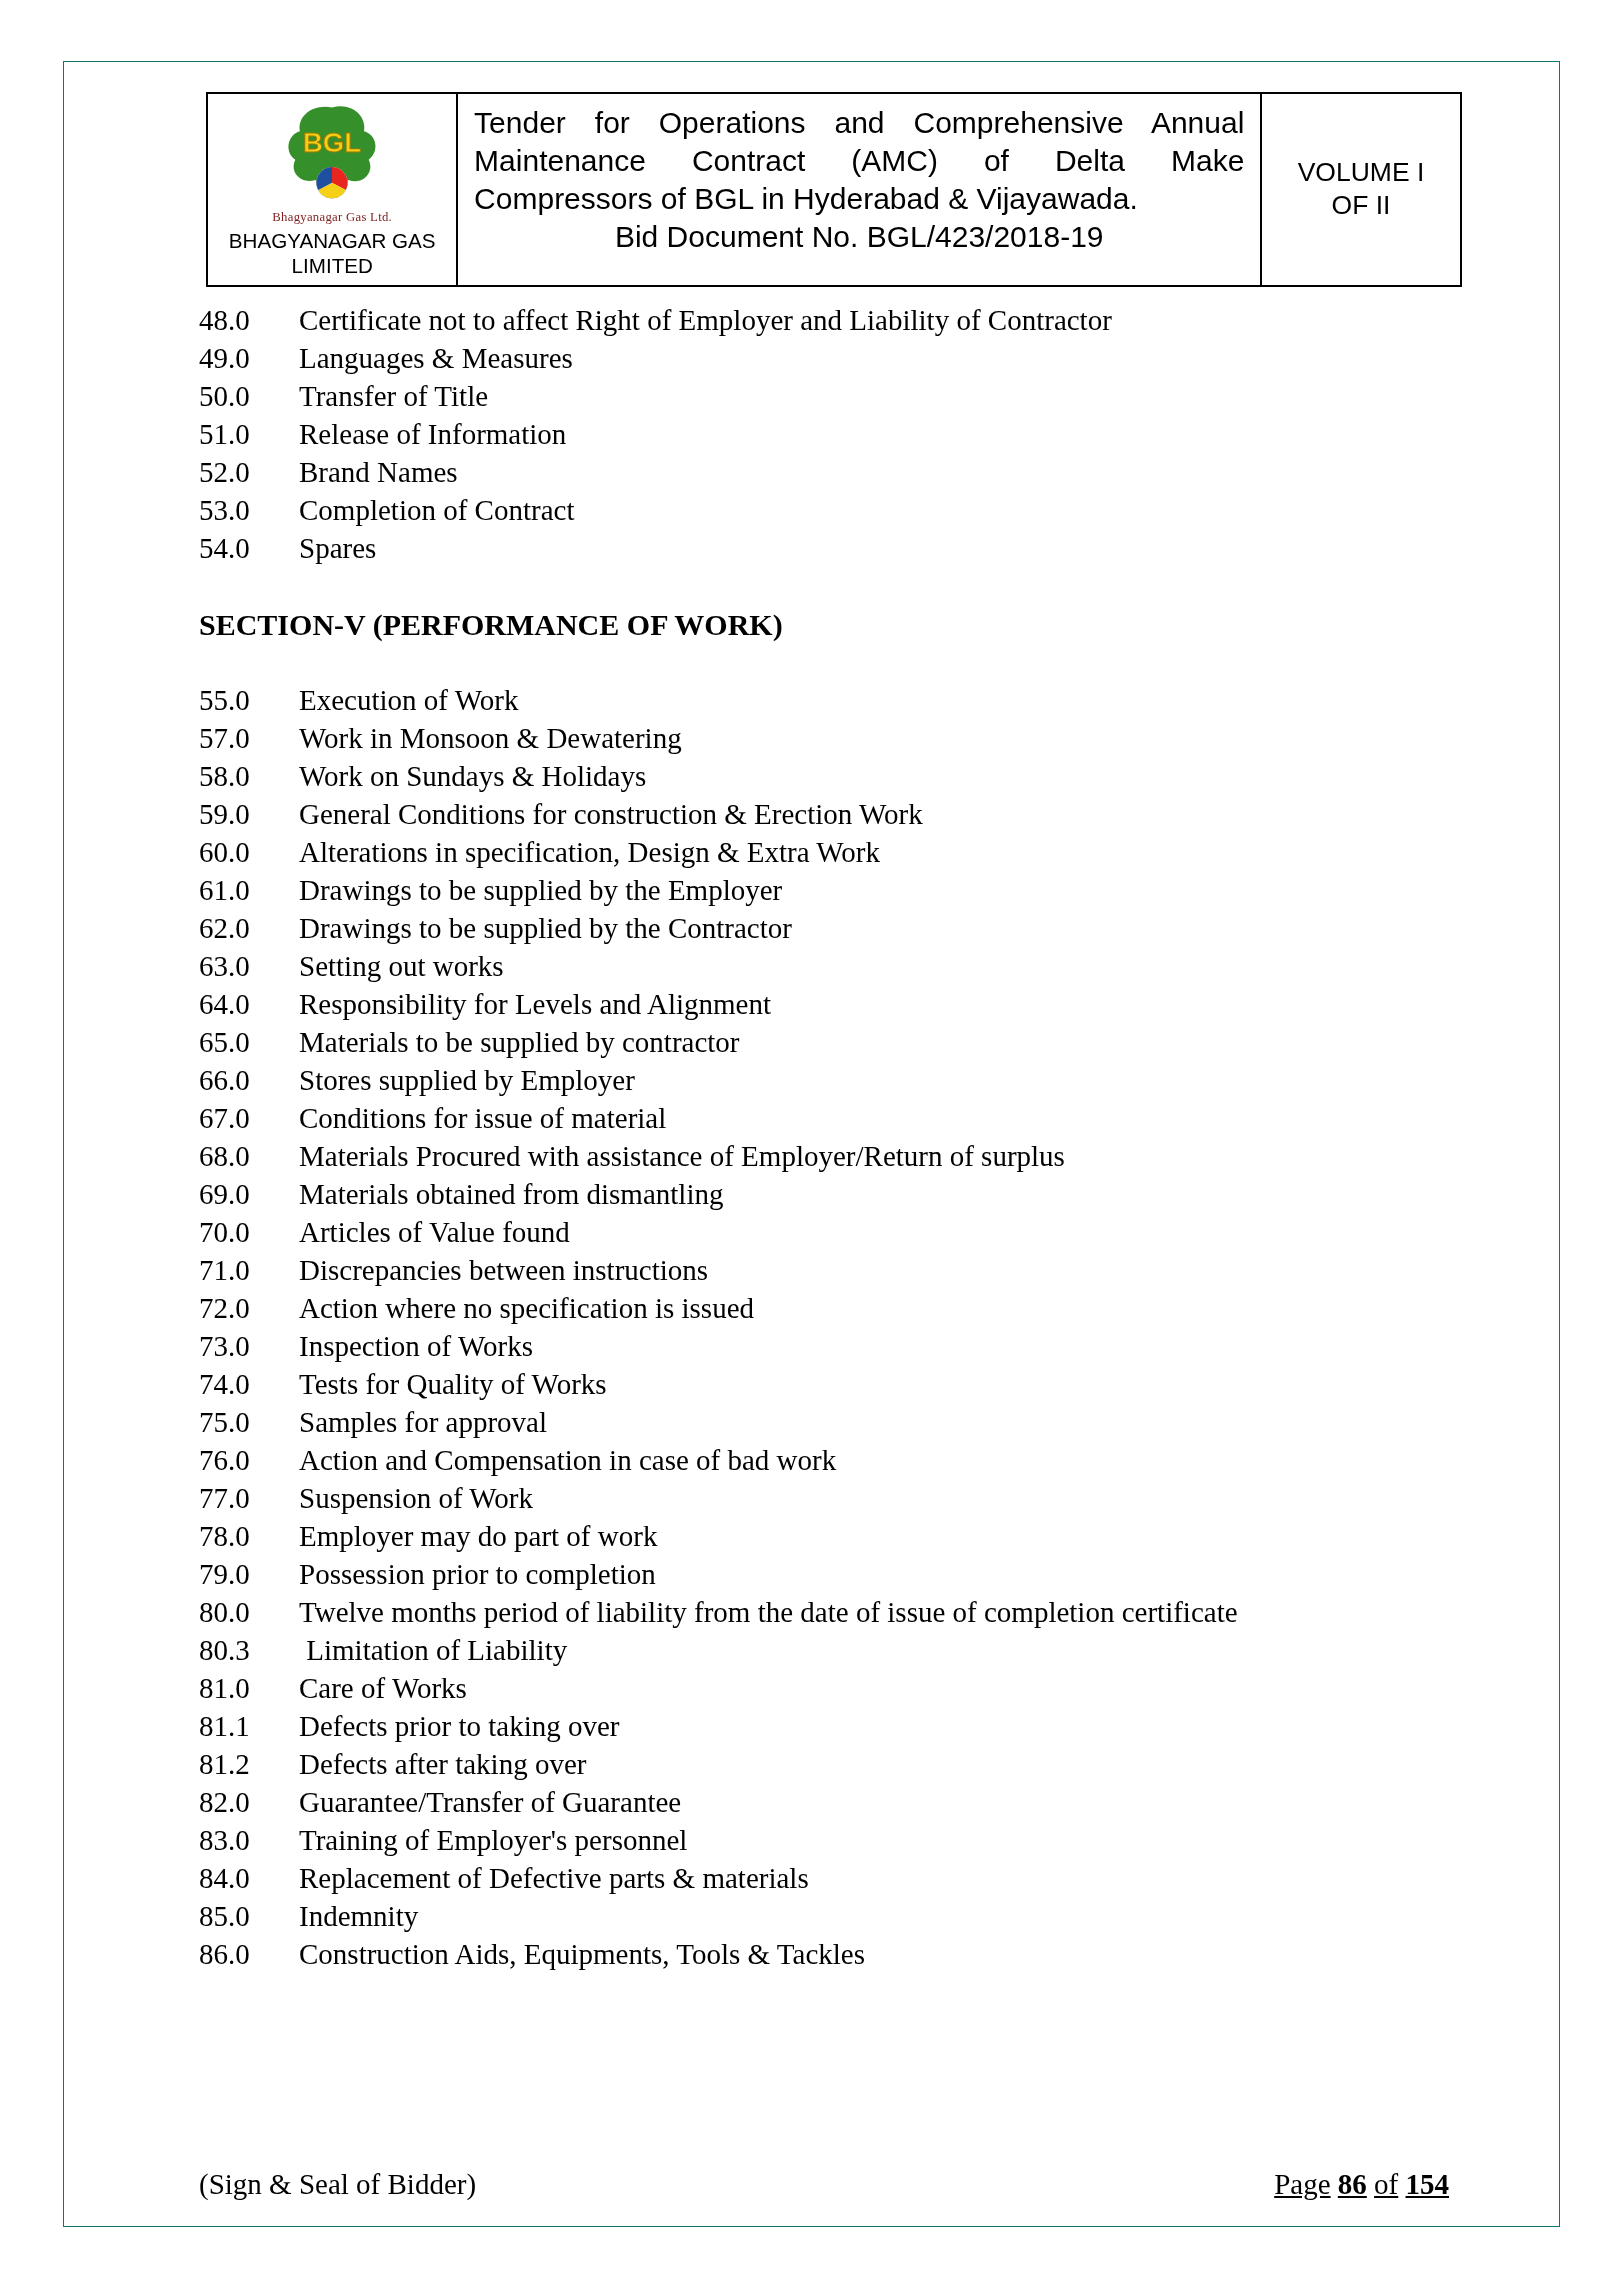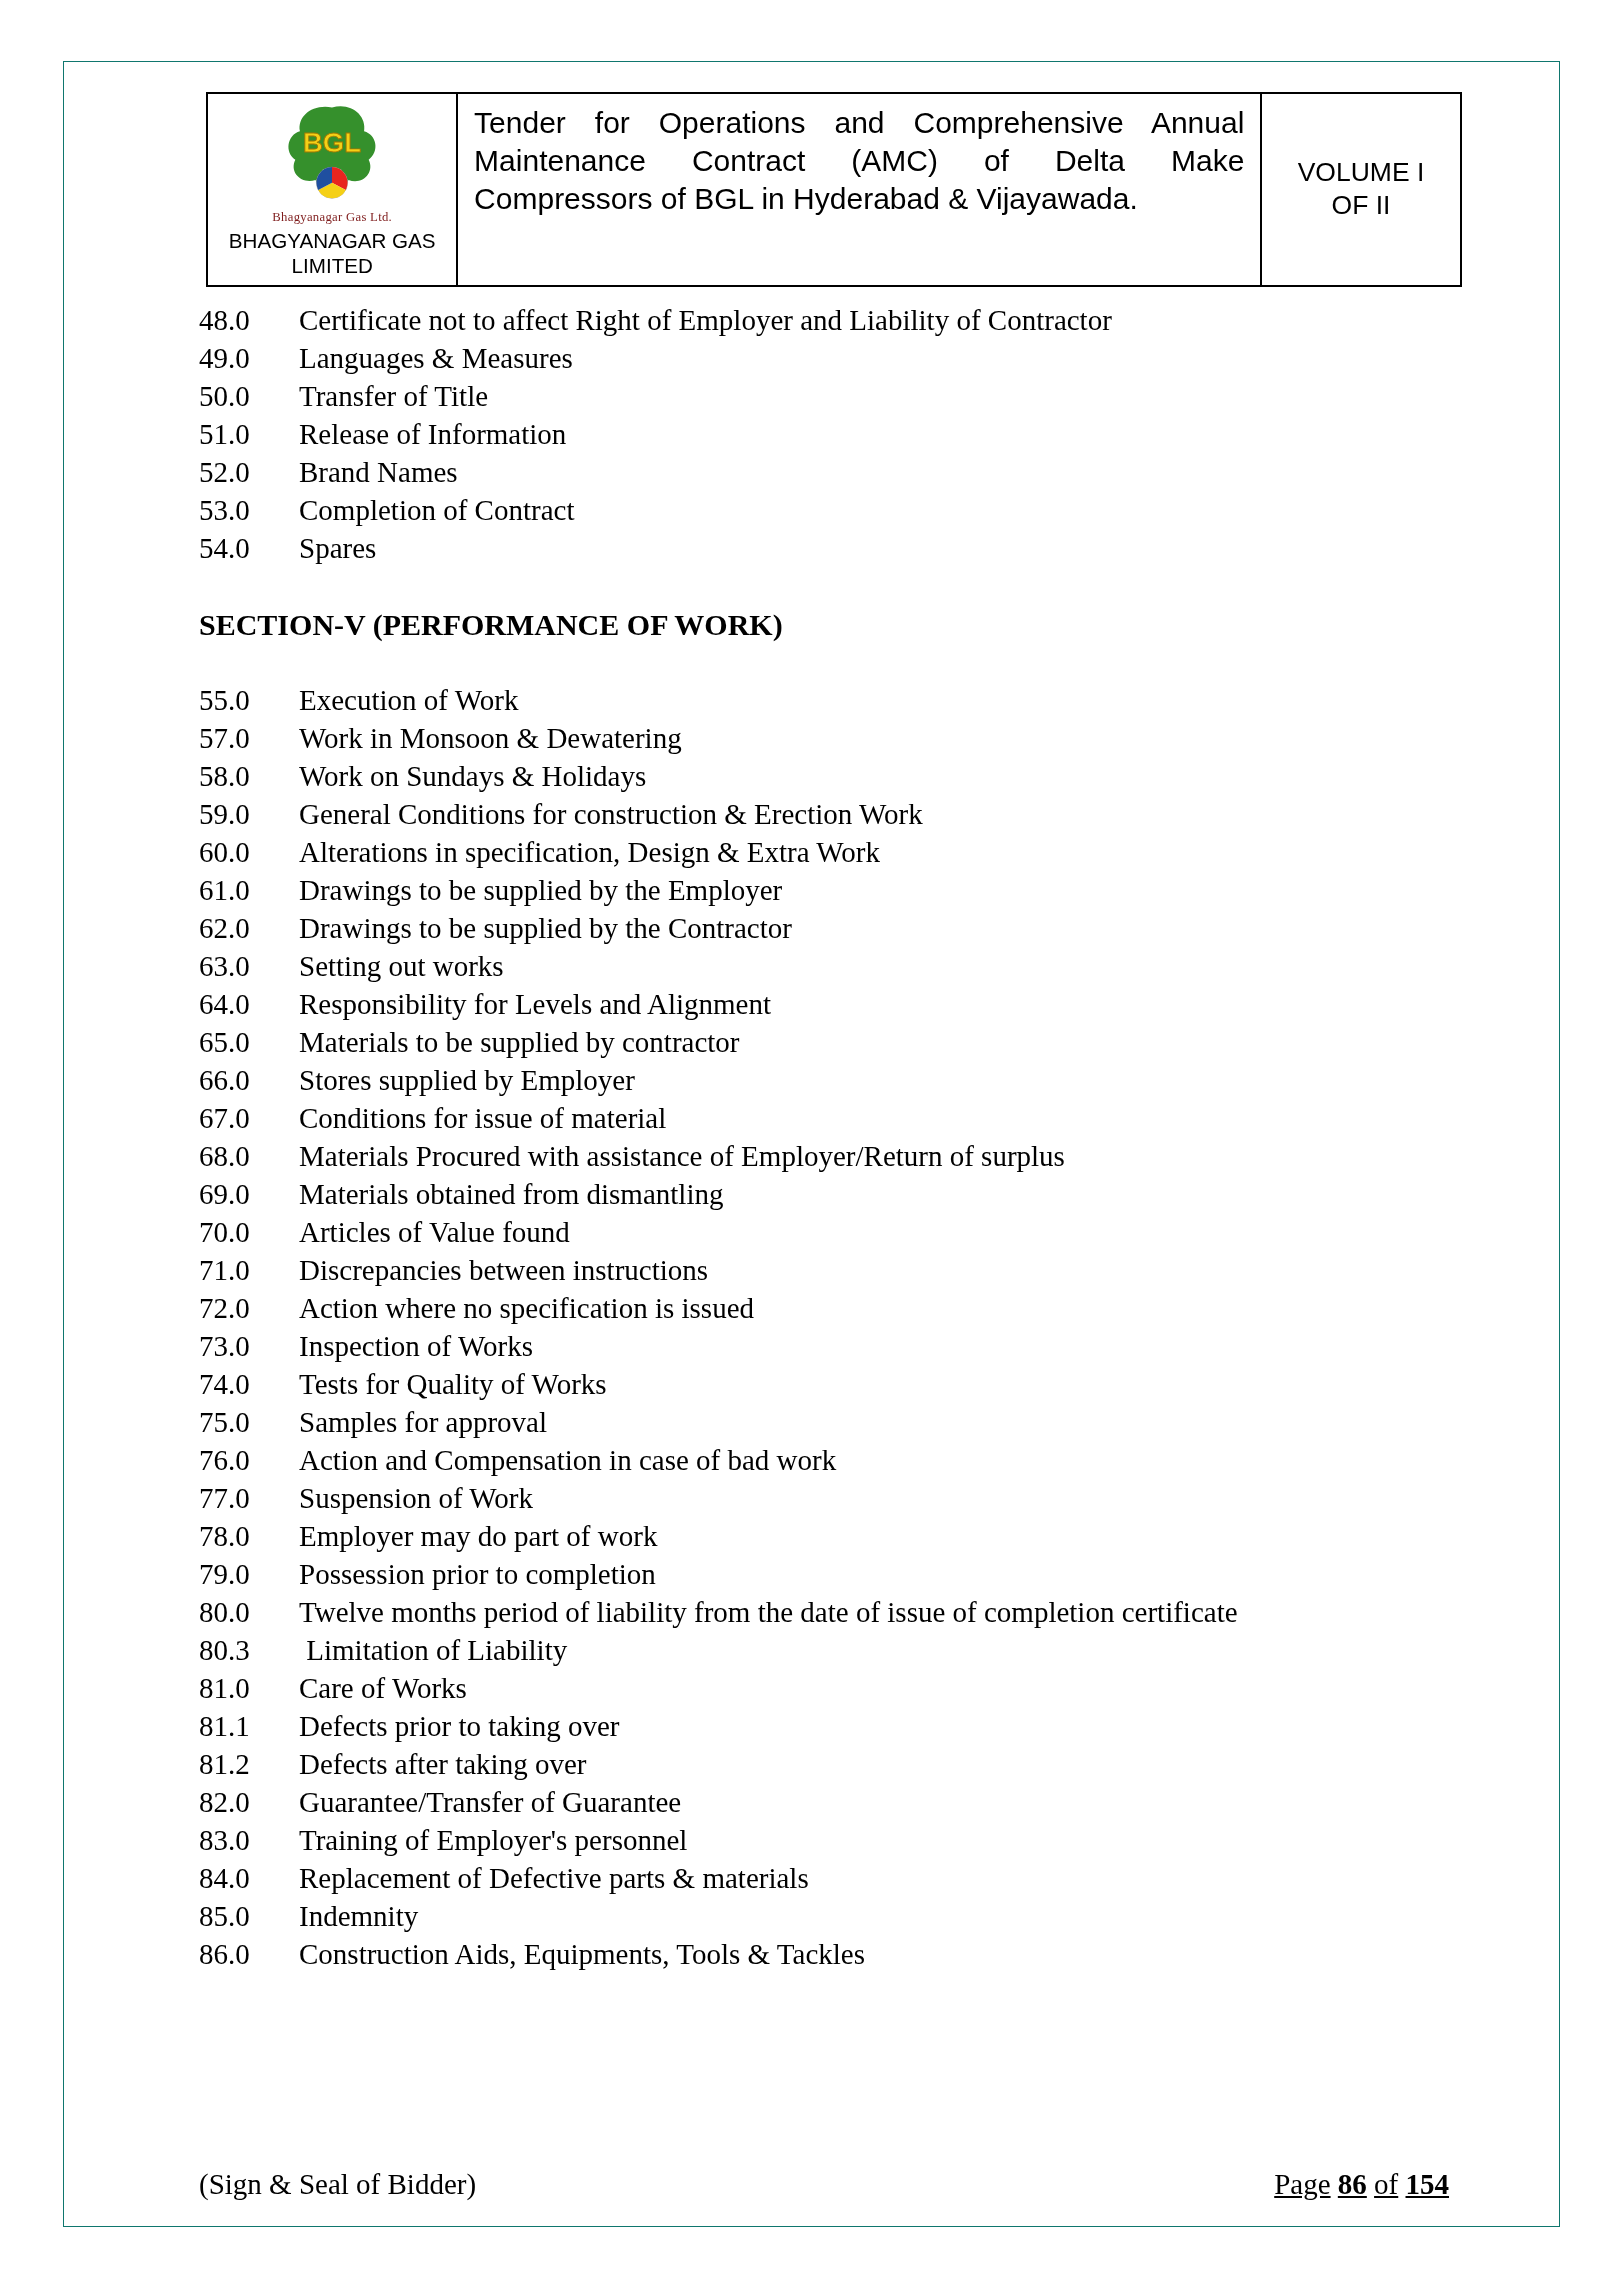--- a/index.html
+++ b/index.html
@@ -126,20 +126,21 @@
         <div class="company-name">
           <div>BHAGYANAGAR GAS</div>
           <div>LIMITED</div>
         </div>
       </div>
 
       <div class="cell title-cell">
         <div class="title-line jf">Tender for Operations and Comprehensive Annual</div>
         <div class="title-line jf">Maintenance Contract (AMC) of Delta Make</div>
         <div class="title-line">Compressors of BGL in Hyderabad &amp; Vijayawada.</div>
+        <div class="bid-line">Bid Document No. BGL/423/2018-19</div>
       </div>
 
       <div class="cell volume-cell">
         <div>
           <div>VOLUME I</div>
           <div>OF II</div>
         </div>
       </div>
 
     </div>

